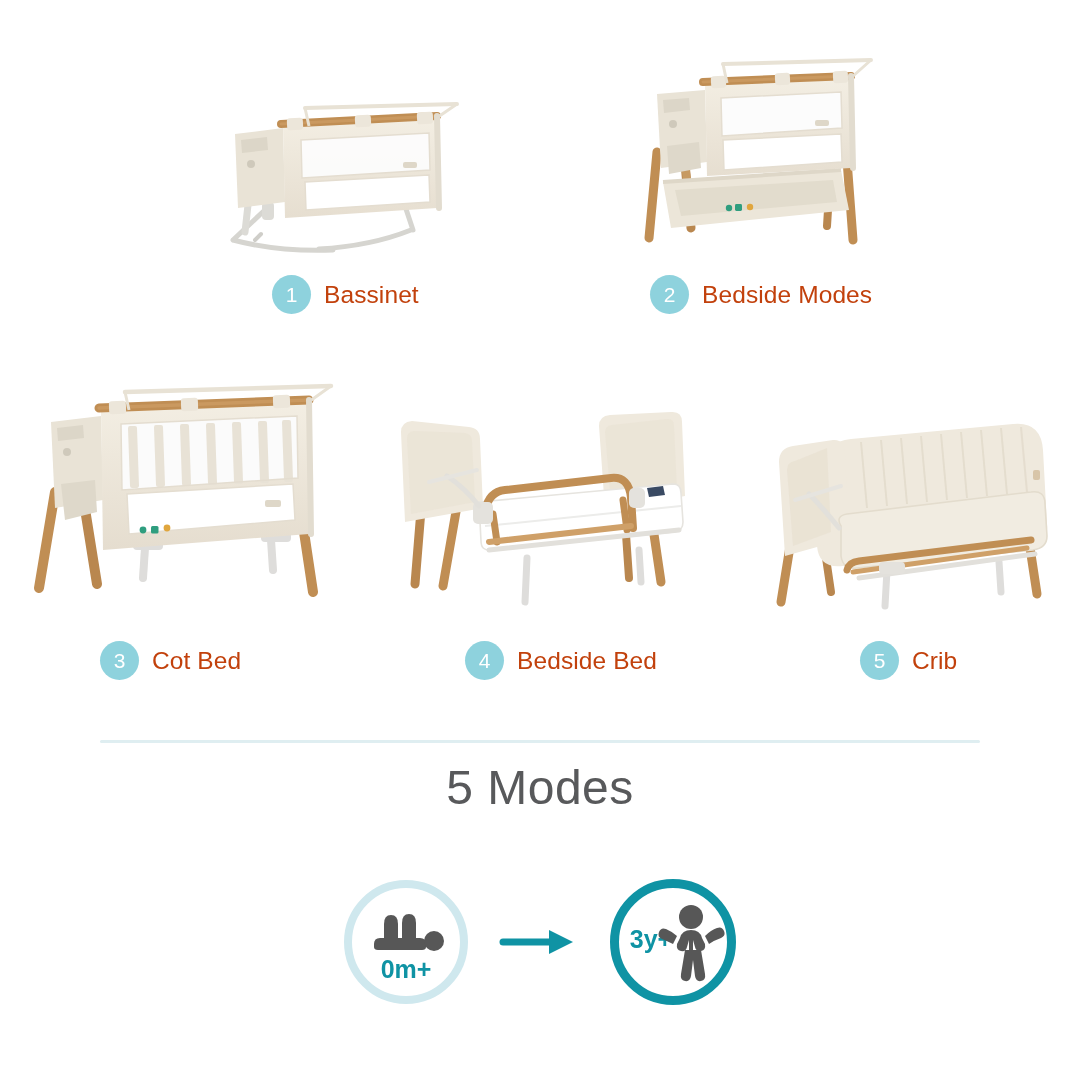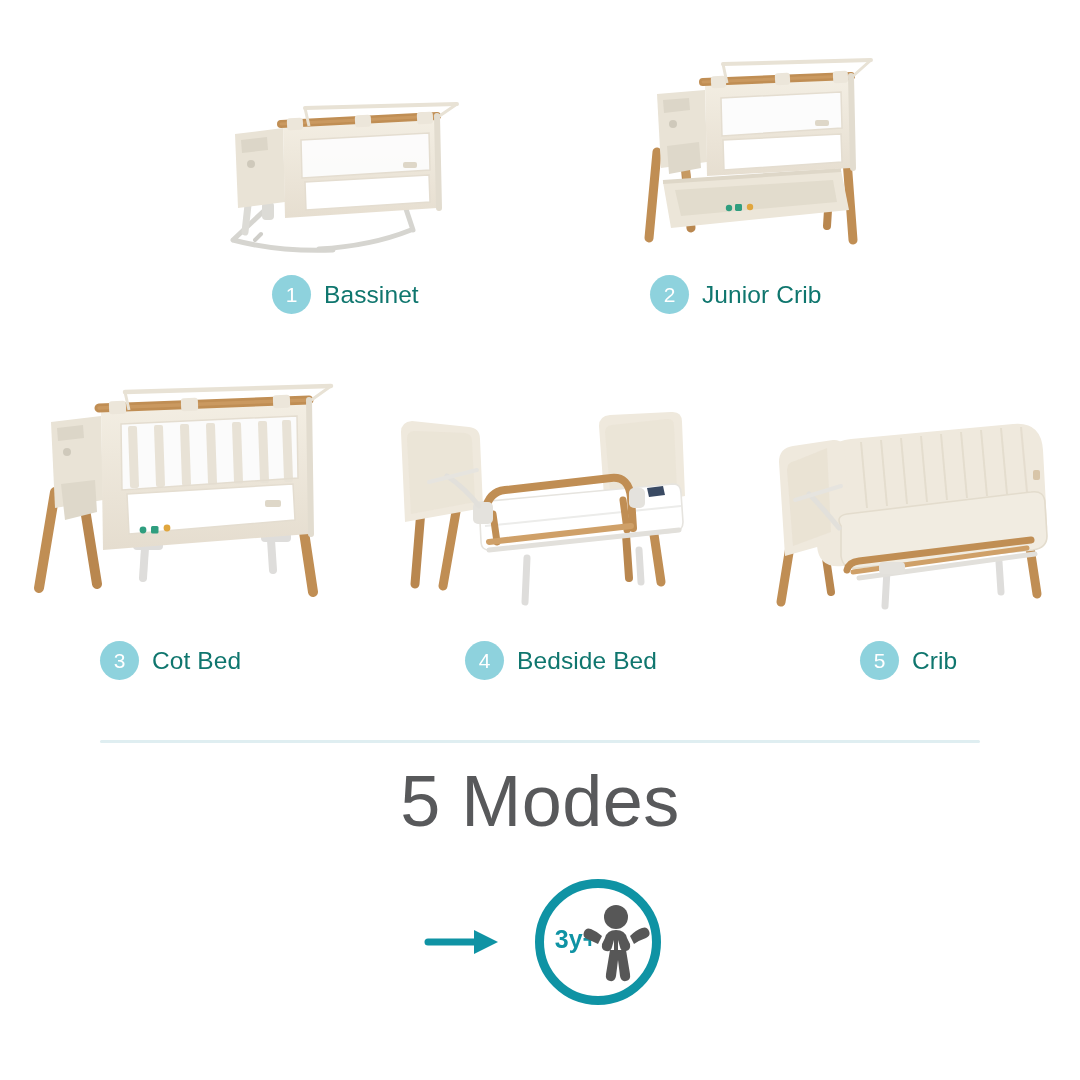--- a/index.html
+++ b/index.html
@@ -36,21 +36,21 @@
     justify-content: center;
     font-size: 21px;
     font-weight: 400;
     line-height: 1;
     flex: 0 0 auto;
     padding-bottom: 1px;
     box-sizing: border-box;
   }
   .mode-text {
     font-size: 24.5px;
-    color: #0f766e;
+    color: #c2410c;
     letter-spacing: .1px;
     font-weight: 400;
   }
 
   
   .product { position: absolute; }
   .product svg { display: block; width: 100%; height: 100%; }
 
   
   .divider {
@@ -62,21 +62,21 @@
     background: #dfeef1;
     border-radius: 2px;
   }
 
   
   .headline {
     position: absolute;
     left: 0; right: 0;
     top: 762px;
     text-align: center;
-    font-size: 72px;
+    font-size: 48px;
     color: #58595b;
     font-weight: 400;
     letter-spacing: .5px;
     line-height: 1.1;
   }
 
   
   .age-row {
     position: absolute;
     left: 0; right: 0;
@@ -203,21 +203,21 @@
 
       <path d="M88 14 L236 10" stroke="#e8e2d5" stroke-width="4" fill="none" stroke-linecap="round"></path>
       <path d="M88 14 L92 33 M236 10 L217 27" stroke="#e8e2d5" stroke-width="3" fill="none"></path>
       <path d="M216 26 L218 118" stroke="#e2dccf" stroke-width="6" fill="none" stroke-linecap="round"></path>
       <rect x="180" y="70" width="14" height="6" rx="2" fill="#ded7c8"></rect>
     </svg>
   </div>
 
   <div class="mode-label" style="left:650px; top:275px;">
     <div class="mode-badge">2</div>
-    <div class="mode-text">Junior Crib</div>
+    <div class="mode-text">Bedside Modes</div>
   </div>
 
   <div class="product" style="left:25px; top:380px; width:310px; height:235px;">
     <svg viewBox="0 0 310 235" xmlns="http://www.w3.org/2000/svg">
       <defs>
         <linearGradient id="fab3" x1="0" y1="0" x2="0" y2="1">
           <stop offset="0" stop-color="#f3eee3"></stop>
             <stop offset="1" stop-color="#e5ddcf"></stop>
         </linearGradient>
       </defs>
@@ -363,20 +363,32 @@
     <div class="mode-badge">5</div>
     <div class="mode-text">Crib</div>
   </div>
 
   <div class="divider"></div>
 
   <div class="headline">5 Modes</div>
 
   <div class="age-row">
 
+    <div class="age-badge start">
+      <svg width="96" height="96" viewBox="0 0 96 96" xmlns="http://www.w3.org/2000/svg">
+
+        <g fill="#575757">
+          <path d="M26 30 q 0 -9 7 -9 q 7 0 7 9 L40 44 L26 44 Z"></path>
+          <path d="M44 29 q 0 -9 7 -9 q 7 0 7 9 L58 44 L44 44 Z"></path>
+          <path d="M22 44 L62 44 q 6 0 6 6 L68 53 q 0 3 -4 3 L20 56 q -4 0 -4 -3 L16 50 q 0 -6 6 -6 Z"></path>
+          <circle cx="76" cy="47" r="10"></circle>
+        </g>
+        <text x="48" y="84" text-anchor="middle" font-family="'Liberation Sans', sans-serif" font-size="25" font-weight="bold" fill="#0f93a4">0m+</text>
+      </svg>
+    </div>
 
     <div class="arrow-wrap">
       <svg width="80" height="32" viewBox="0 0 80 32" xmlns="http://www.w3.org/2000/svg">
         <path d="M4 16 L54 16" stroke="#0f93a4" stroke-width="7" stroke-linecap="round" fill="none"></path>
         <path d="M50 4 L74 16 L50 28 Z" fill="#0f93a4"></path>
       </svg>
     </div>
 
     <div class="age-badge end">
       <svg width="104" height="100" viewBox="0 0 104 100" xmlns="http://www.w3.org/2000/svg">

